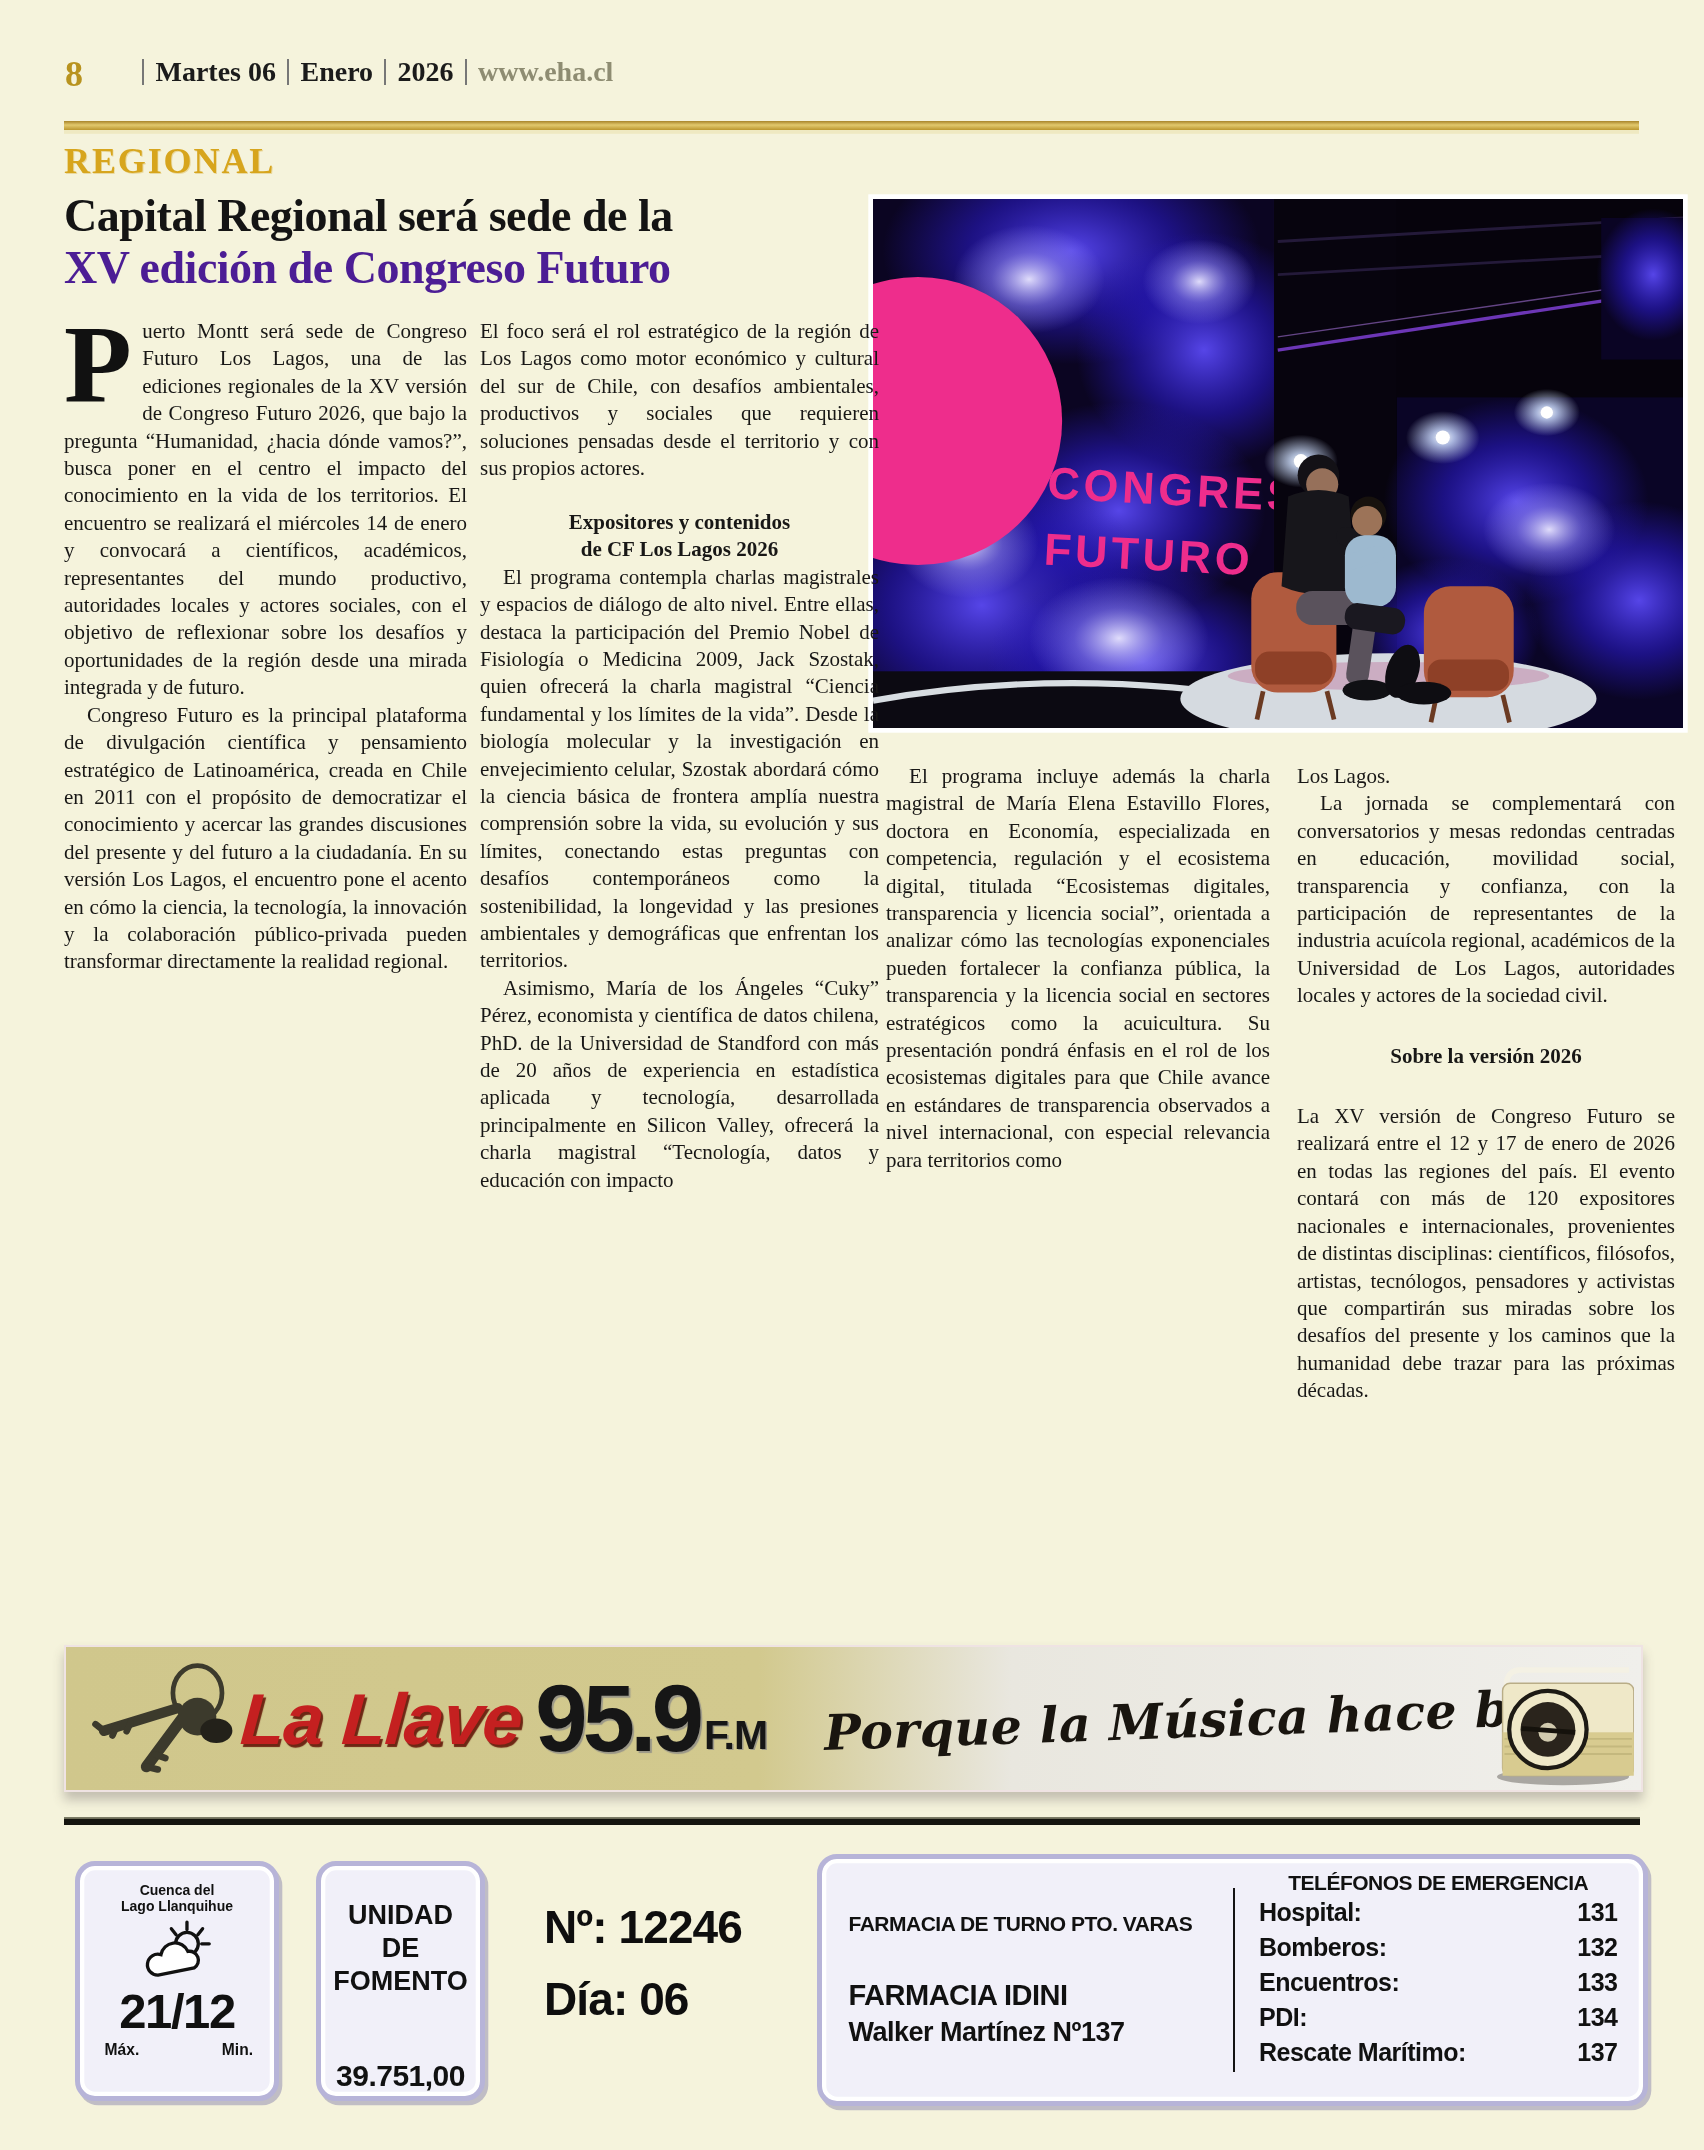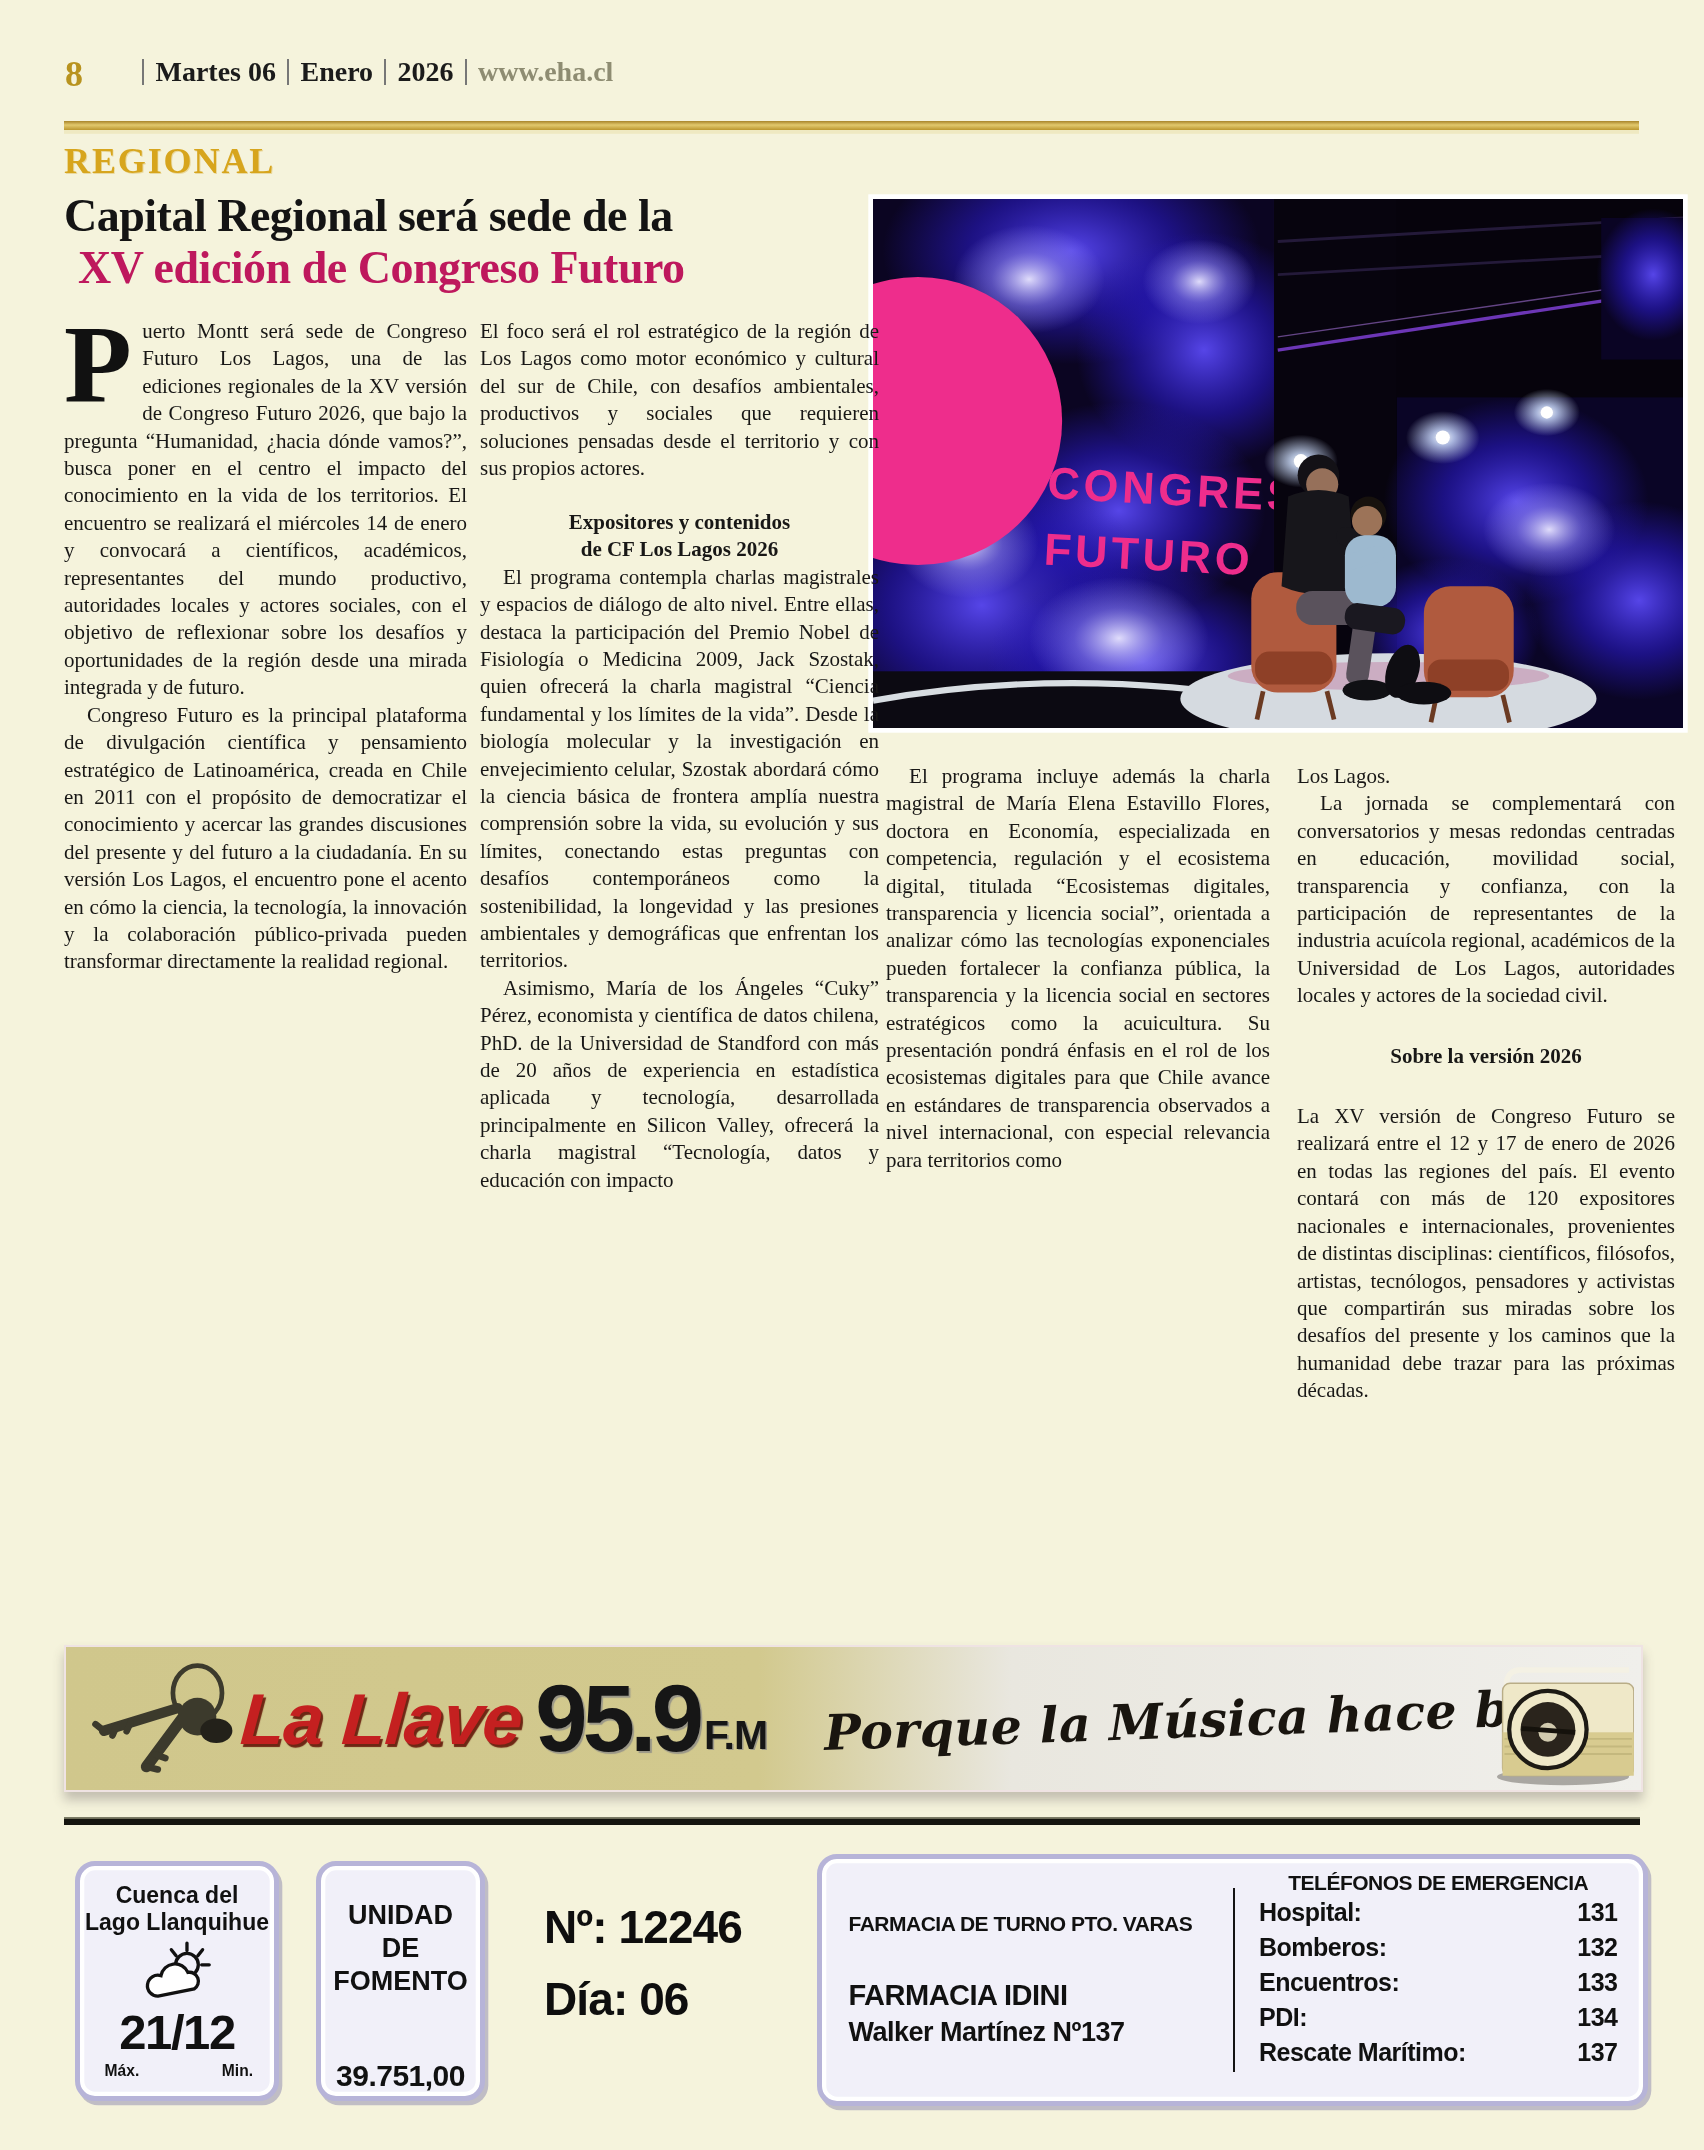--- a/index.html
+++ b/index.html
@@ -12,21 +12,21 @@
   .hdr-line .sep{display:inline-block;width:1.9px;height:25.5px;background:#777;margin:0 11.3px;vertical-align:-3.8px;}
   .hdr-web{color:#8e8c72;}
   .gold-rule{position:absolute;left:64px;top:121px;width:1575px;height:8.5px;
     background:linear-gradient(180deg,#a8842a 0%,#e2c96d 45%,#bb9730 100%);
     box-shadow:0 3.8px 0 #efe9c2;}
   .section-label{position:absolute;left:64px;top:140px;font-size:36px;font-weight:700;color:#d7a51d;letter-spacing:1.9px;font-family:"Liberation Serif",serif;text-shadow:0.9px 0.9px 0 #e9d9a0;}
 
   
   .headline{position:absolute;left:64px;top:190px;width:813px;font-weight:700;line-height:52px;letter-spacing:-0.5px;}
   .headline .l1{font-size:46px;color:#141414;}
-  .headline .l2{font-size:46px;color:#be185d;margin-left:14px;}
+  .headline .l2{font-size:46px;color:#4c1d95;}
 
   
   .photo{position:absolute;left:873px;top:199px;width:810px;height:529px;box-shadow:0 0 0 4.7px #ffffff;}
   .photo svg{display:block;width:100%;height:100%;}
 
   
   .col{position:absolute;font-size:21px;line-height:27.4px;text-align:justify;color:#181716;}
   .col p{margin:0;text-indent:1.1em;}
   .col p.first{text-indent:0;}
   .col-heading{font-weight:700;text-align:center;text-indent:0;}
@@ -52,21 +52,21 @@
     font-family:"DejaVu Serif",serif;transform:rotate(-2deg);letter-spacing:0.5px;white-space:nowrap;}
   .radio{position:absolute;right:6.6px;top:5.7px;width:142px;height:135px;}
 
   .black-rule{position:absolute;left:64px;top:1819px;width:1576px;height:5.7px;background:#15140f;box-shadow:0 -1.9px 0 #6f6f5a;}
 
   
   .ibox{position:absolute;background:#f1f0f9;border:5.2px solid #b7b4d8;border-radius:20px;
     box-shadow:3.3px 4.3px 0 rgba(128,125,168,.45),inset 0 0 0 4.3px #ffffff;
     font-family:"Liberation Sans",sans-serif;color:#111;}
   #weather-card{left:75px;top:1861px;width:194px;height:230px;text-align:center;}
-  .w-region{font-size:23px;font-weight:700;line-height:1.16;margin-top:16px;}
+  .w-region{font-size:14px;font-weight:700;line-height:1.16;margin-top:16px;}
   .w-icon{width:71px;height:61px;margin:4.7px auto 0;}
   .w-temps{font-size:49px;font-weight:800;letter-spacing:-1.4px;margin-top:0.9px;}
   .w-minmax{display:flex;justify-content:space-between;padding:0 21px 0 24.6px;font-size:15.6px;font-weight:700;margin-top:1.9px;text-align:center;}
   #uf-card{left:316px;top:1861px;width:159px;height:230px;text-align:center;}
   .uf-label{font-size:27px;font-weight:700;line-height:1.22;margin-top:33px;}
   .uf-value{font-size:30px;font-weight:800;margin-top:61px;letter-spacing:-0.5px;}
   #edition-info{position:absolute;left:544px;top:1891px;font-family:"Liberation Sans",sans-serif;
     font-size:46px;font-weight:800;color:#0e0e0e;line-height:72px;letter-spacing:-0.9px;}
   #services-card{left:817px;top:1854px;width:821px;height:242px;}
   .svc-inner{position:relative;width:100%;height:100%;display:flex;}

